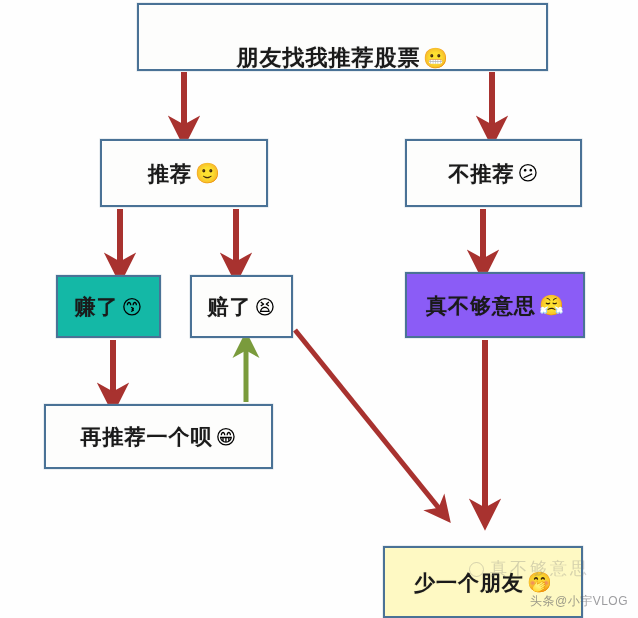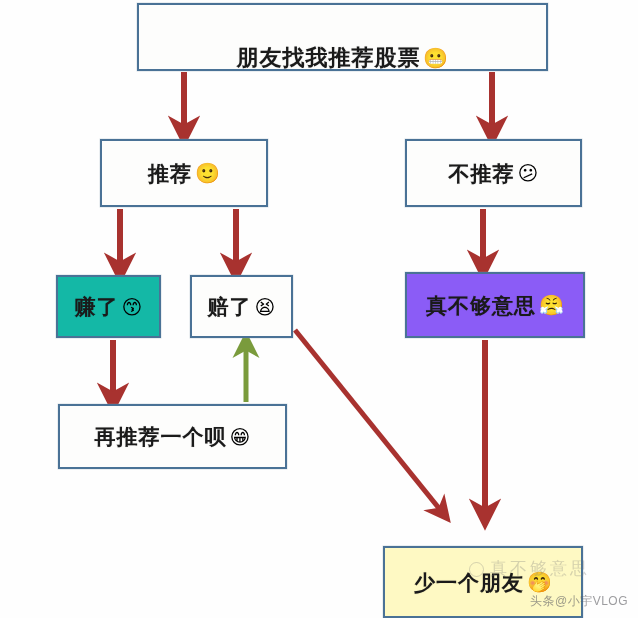--- a/index.html
+++ b/index.html
@@ -167,21 +167,21 @@
     </span>
   </div>
 
   <div class="node" id="node-not-loyal" style="left: 405px; top: 272px; width: 180px; height: 66px; border-color: rgb(74, 114, 150); background: #8b5cf6;">
     <span class="node-inner">
       <span class="node-label">真不够意思</span>
       <span class="node-emoji">😤</span>
     </span>
   </div>
 
-  <div class="node" id="node-recommend-again" style="left: 58px; top: 404px; width: 229px; height: 65px; border-color: rgb(74, 114, 150); background: rgb(253, 253, 252);">
+  <div class="node" id="node-recommend-again" style="left: 44px; top: 404px; width: 229px; height: 65px; border-color: rgb(74, 114, 150); background: rgb(253, 253, 252);">
     <span class="node-inner">
       <span class="node-label">再推荐一个呗</span>
       <span class="node-emoji">😁</span>
     </span>
   </div>
 
   <div class="node" id="node-lose-friend" style="left: 383px; top: 546px; width: 200px; height: 72px; border-color: rgb(74, 114, 150); background: #fef9c3;">
     <span class="node-inner">
       <span class="node-label">少一个朋友</span>
       <span class="node-emoji">🤭</span>

